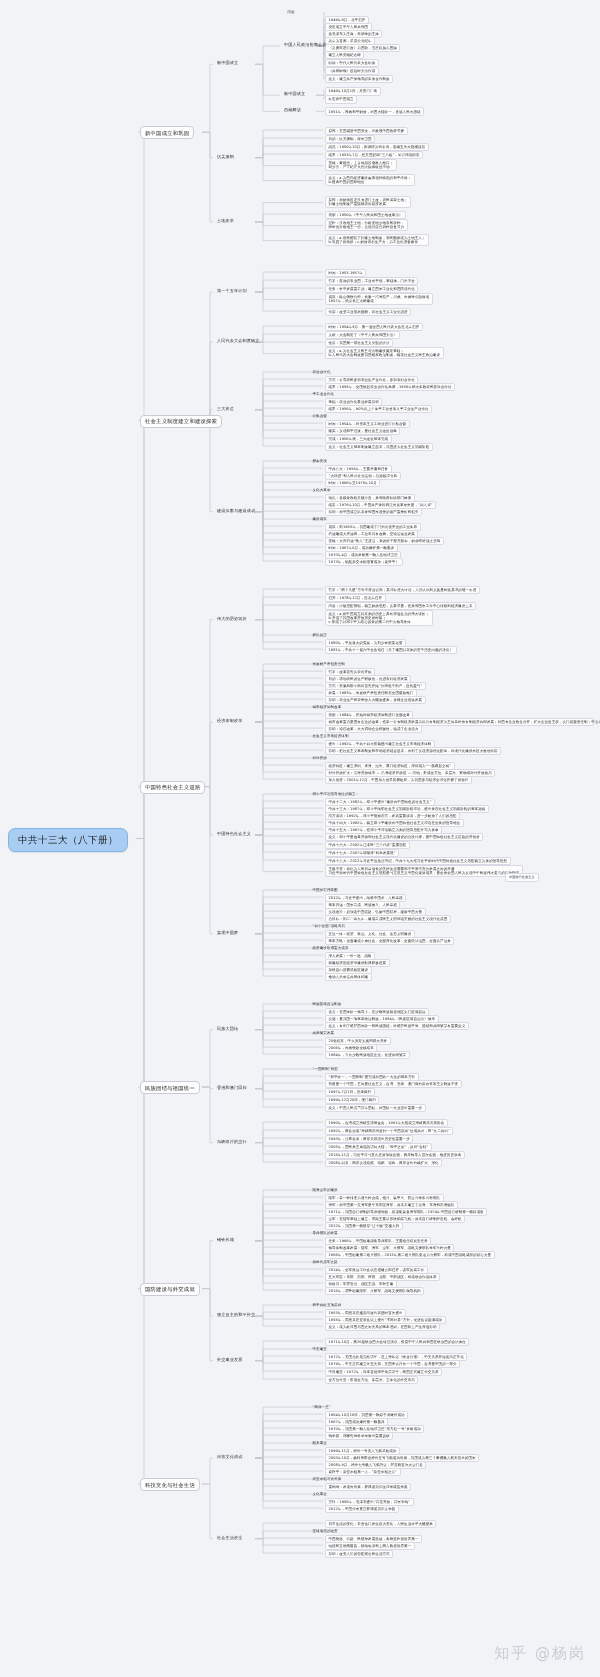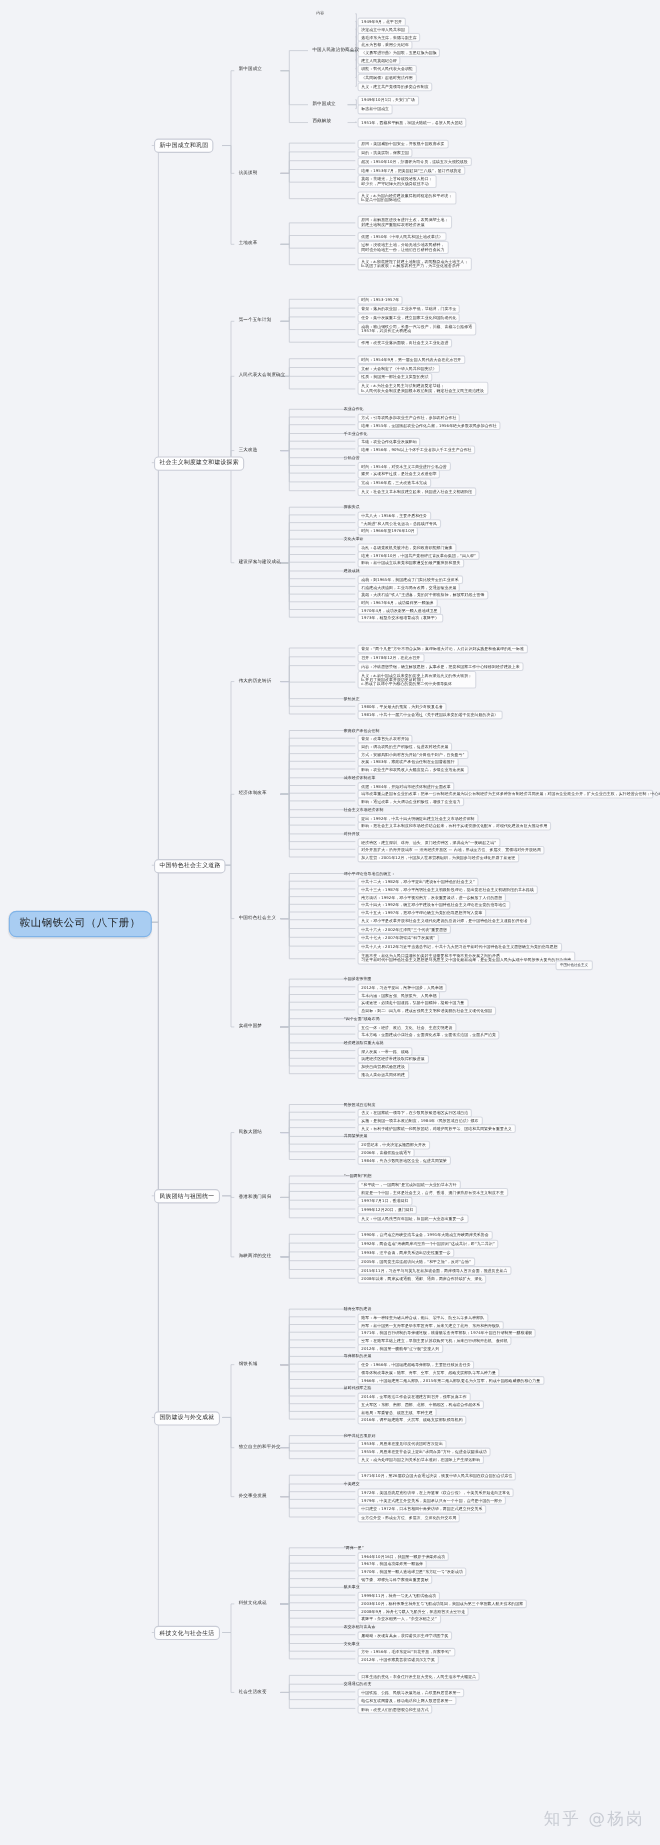--- a/index.html
+++ b/index.html
@@ -834,17 +834,17 @@
         <span class="ml">中国铁路、公路、民航等发展迅速，高铁里程居世界第一</span>
       </div>
       <div class="node n-l3" style="left: 325px; top: 1541.6px; max-width: 269px;">
         <span class="ml">电信和互联网普及，移动电话和上网人数居世界第一</span>
       </div>
       <div class="node n-l3" style="left: 325px; top: 1549.6px; max-width: 269px;">
         <span class="ml">影响：改变人们的思想观念和生活方式</span>
       </div>
       <div class="node n-l2" style="left: 215px; top: 1534.6px;"><span class="ml">社会生活改变</span></div>
       <div class="node n-l1" style="left: 140px; top: 1478.1px;"><span class="ml">科技文化与社会生活</span></div>
-      <div class="node n-root" style="left: 8px; top: 827.5px;"><span class="ml">鞍山钢铁公司（八下册）</span></div>
+      <div class="node n-root" style="left: 8px; top: 827.5px;"><span class="ml">中共十三大（八下册）</span></div>
       <div class="node n-callout" style="left: 505px; top: 873px;"><span class="ml">中国特色社会主义</span></div>
     </div>
   <div class="watermark">知乎 @杨岗</div>
 </div>
 
 </body></html>

